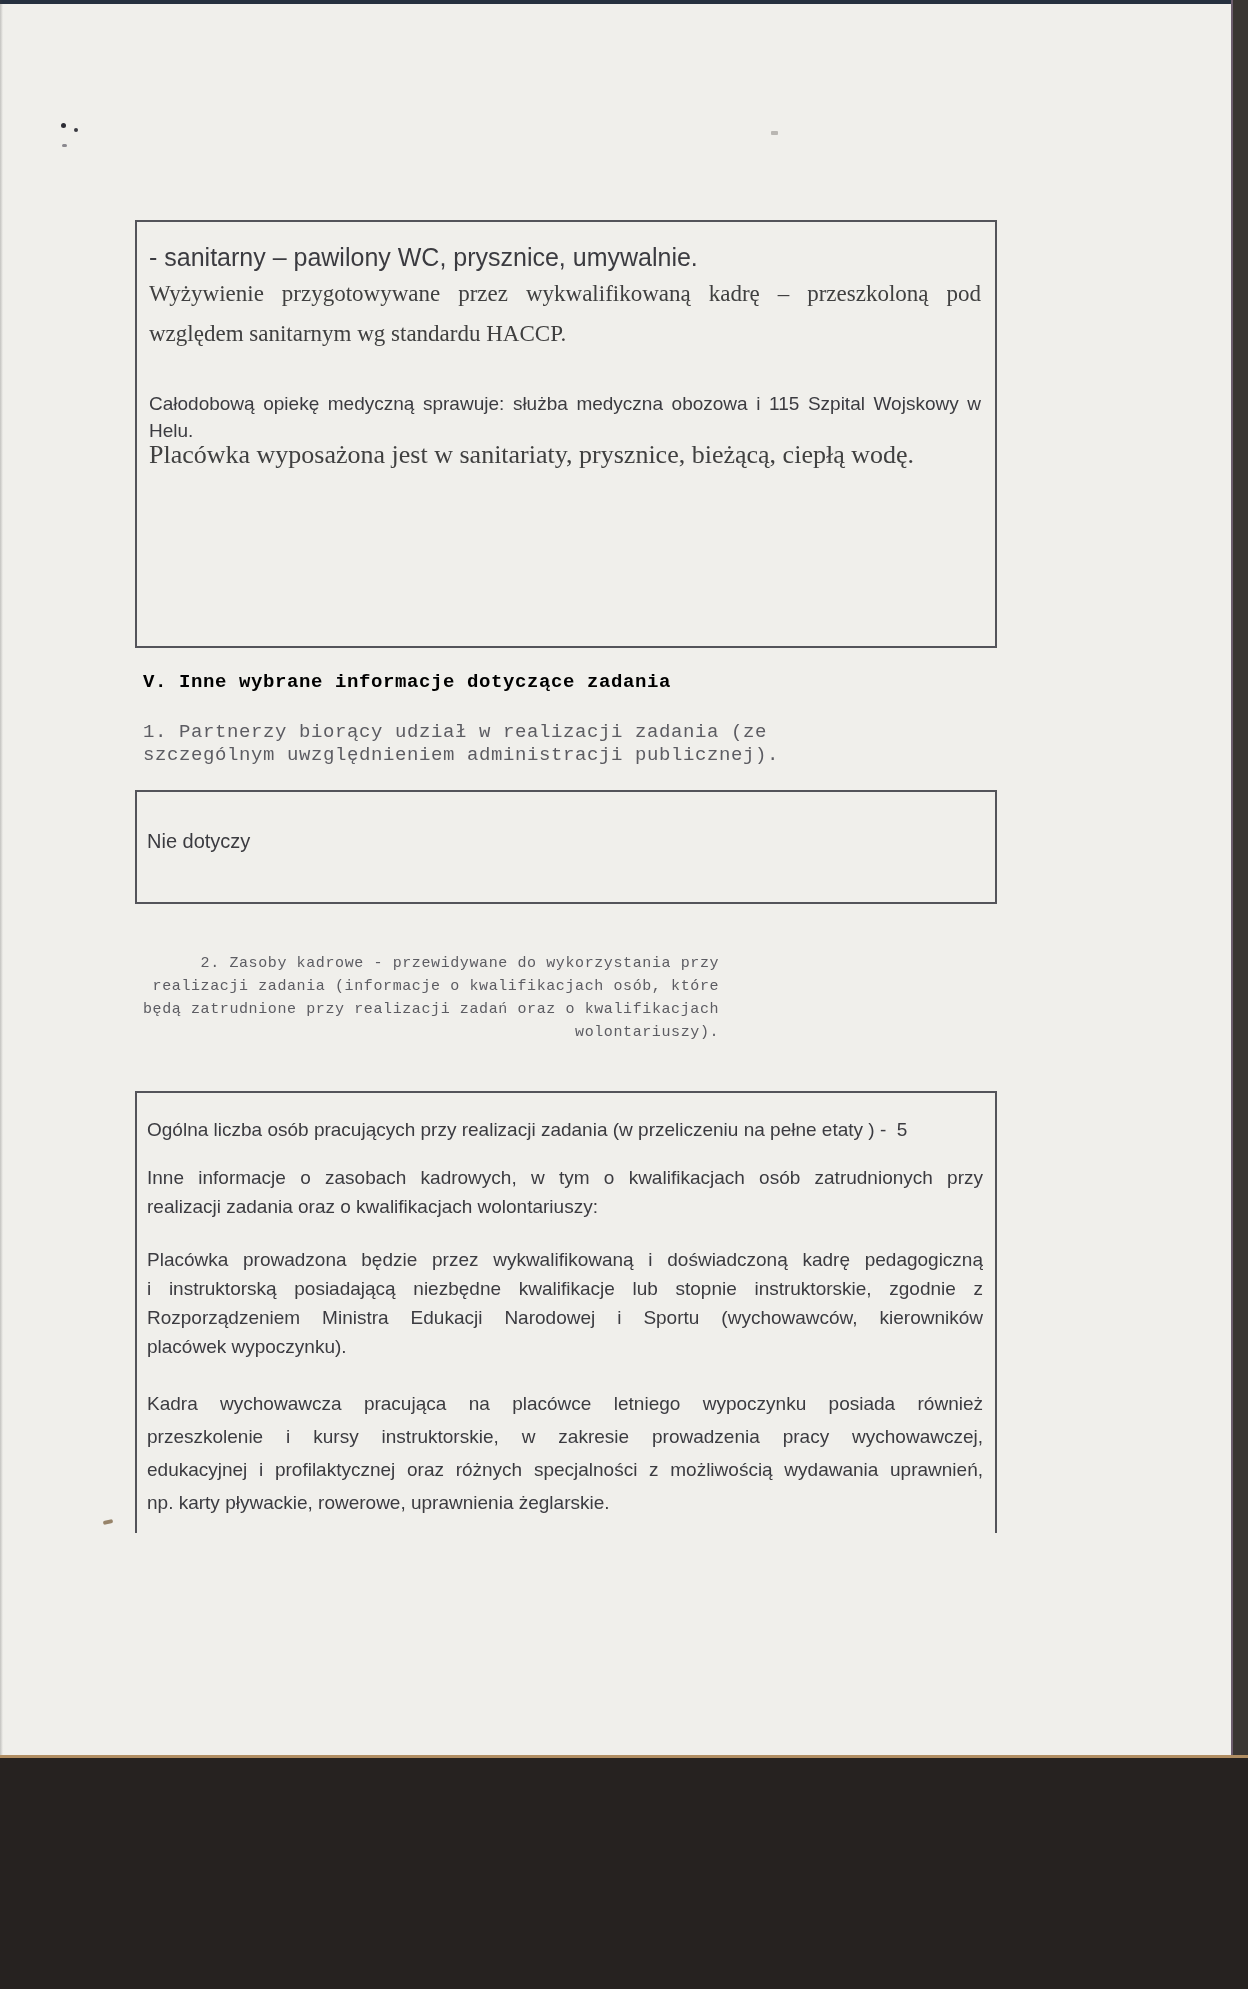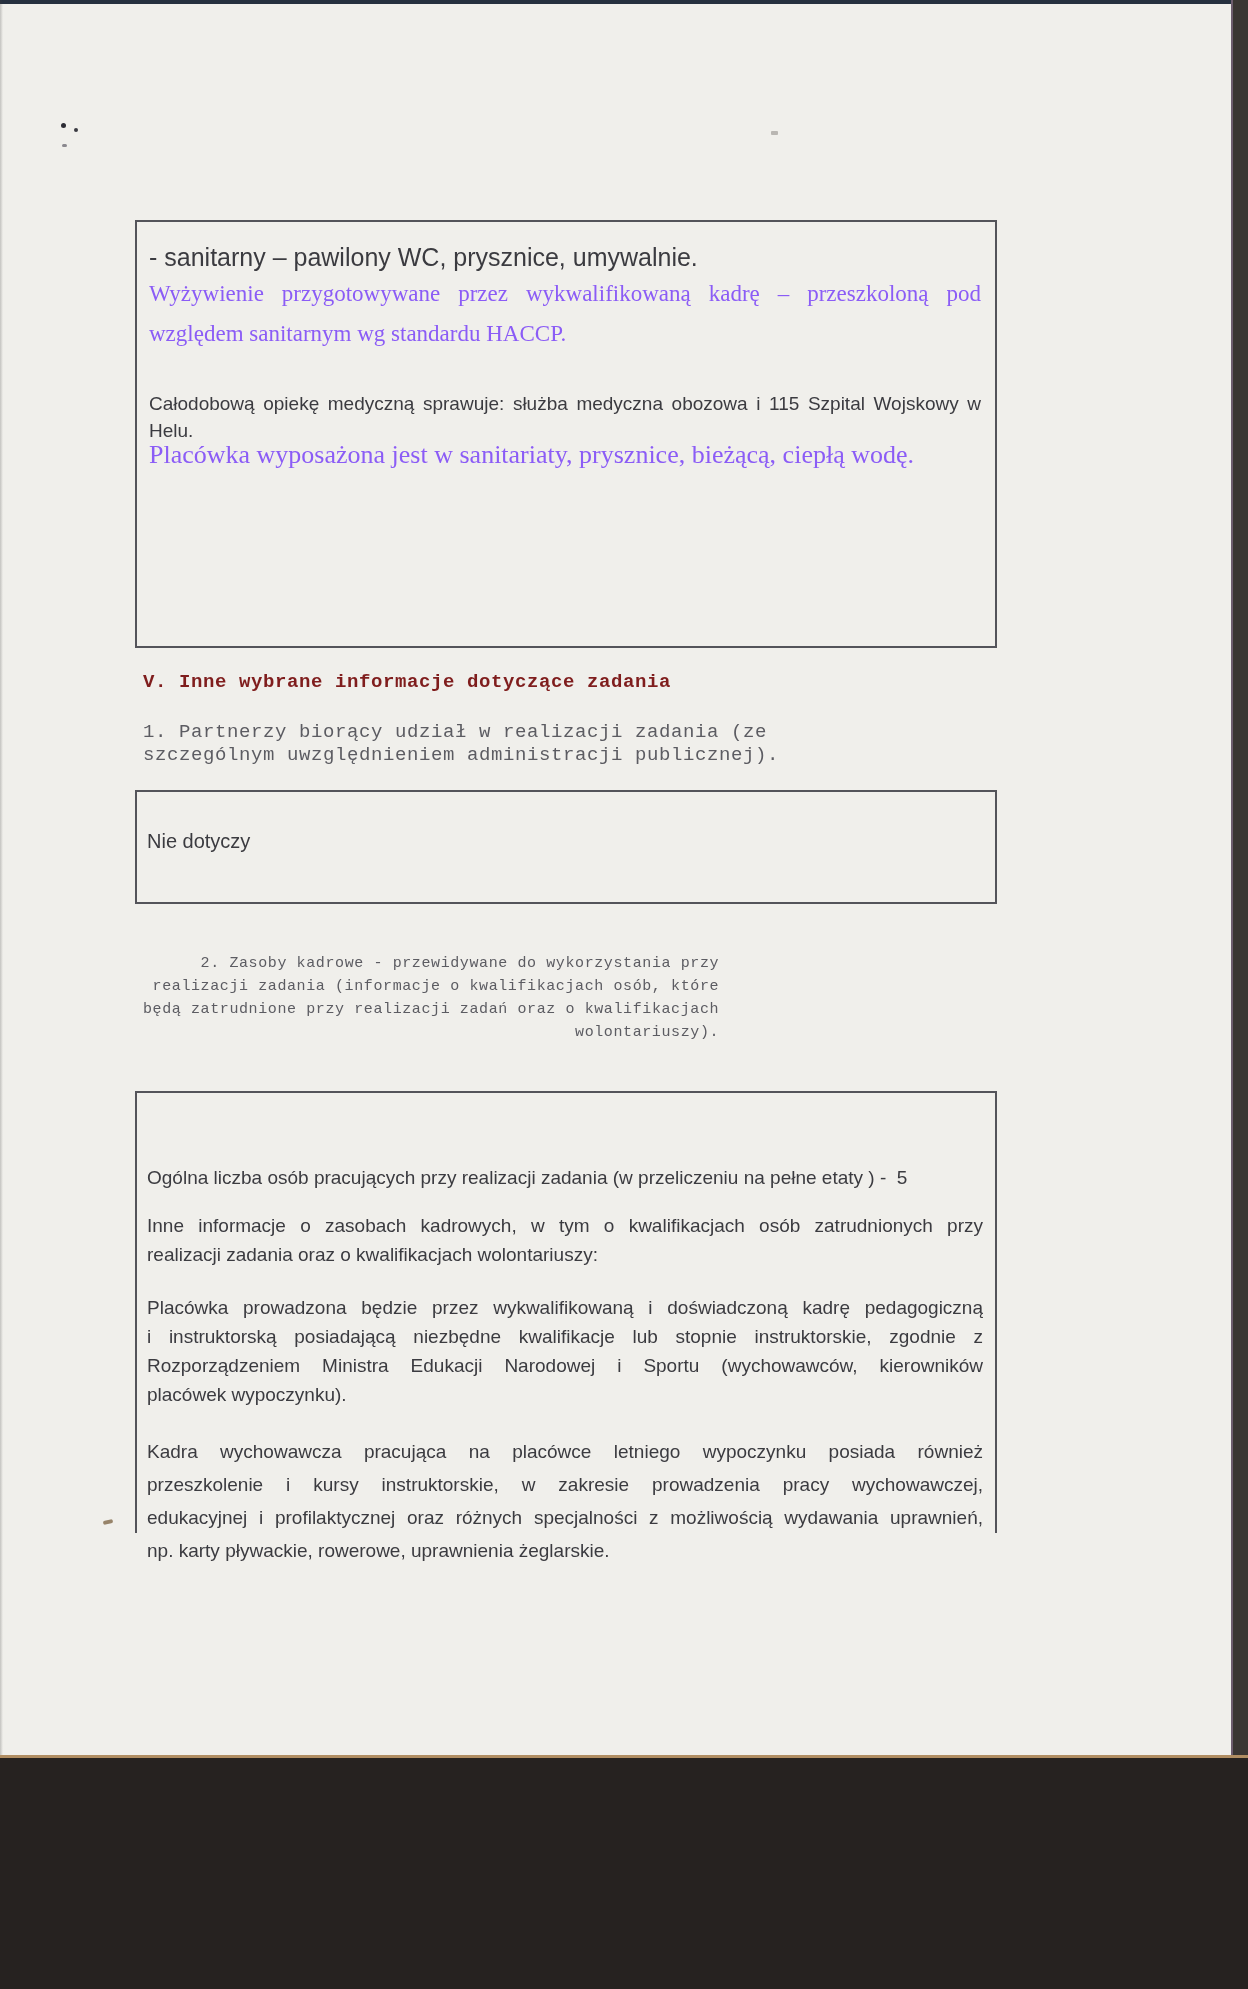--- a/index.html
+++ b/index.html
@@ -22,45 +22,45 @@
 
   
   .fbox{position:absolute;left:135px;width:862px;border:2px solid #54545a;box-sizing:border-box;background:transparent;}
   .box1{top:220px;height:428px;}
   .box2{top:790px;height:114px;}
   .box3{top:1091px;height:442px;border-bottom:none;}
   .fbox .inner{position:absolute;left:0;top:0;right:0;bottom:0;}
 
   
   .sans{font-family:"Liberation Sans",sans-serif;color:#3b3b40;}
-  .serif{font-family:"Liberation Serif",serif;color:#8b5cf6;}
+  .serif{font-family:"Liberation Serif",serif;color:#404040;}
   .mono{font-family:"Liberation Mono",monospace;color:#5c5c62;letter-spacing:.6px;}
 
   .abs{position:absolute;}
   .jpara{overflow:hidden;}
   .jpara .jline{text-align:justify;text-align-last:justify;}
   .jpara .jline:last-child{text-align:last;text-align-last:left;}
   .mline{white-space:nowrap;}
 
   
   .b1-p1{left:12px;top:21px;right:14px;font-size:25px;}
   .b1-p2{left:12px;top:52px;right:14px;font-size:23px;line-height:40px;}
   .b1-p3{left:12px;top:136px;right:14px;font-size:19px;line-height:27px;margin-top:32px;}
   .b1-p4{left:12px;top:217px;right:14px;font-size:26px;line-height:32px;}
 
   
-  .sec-heading{left:143px;top:671px;font-size:19px;font-weight:bold;color:#7f1d1d;}
+  .sec-heading{left:143px;top:671px;font-size:19px;font-weight:bold;color:#000000;}
   .sec-item1{left:143px;top:721px;font-size:19px;line-height:23px;}
   .sec-item2{left:143px;top:952px;font-size:15px;line-height:23px;text-align:right;}
 
   
   .b2-text{left:10px;top:38px;font-size:20px;}
 
   
-  .b3{font-size:19px;line-height:29px;margin-top:48px;}
+  .b3{font-size:19px;line-height:29px;}
   .b3-total{left:10px;top:22px;right:12px;white-space:pre-wrap;}
   .b3-info{left:10px;top:70px;right:12px;}
   .b3-staff{left:10px;top:152px;right:12px;}
   .b3-training{left:10px;top:294px;right:12px;line-height:33px;}
 </style>
 </head>
 <body>
 
 <div class="top-edge"></div>
 <div class="left-edge"></div>

